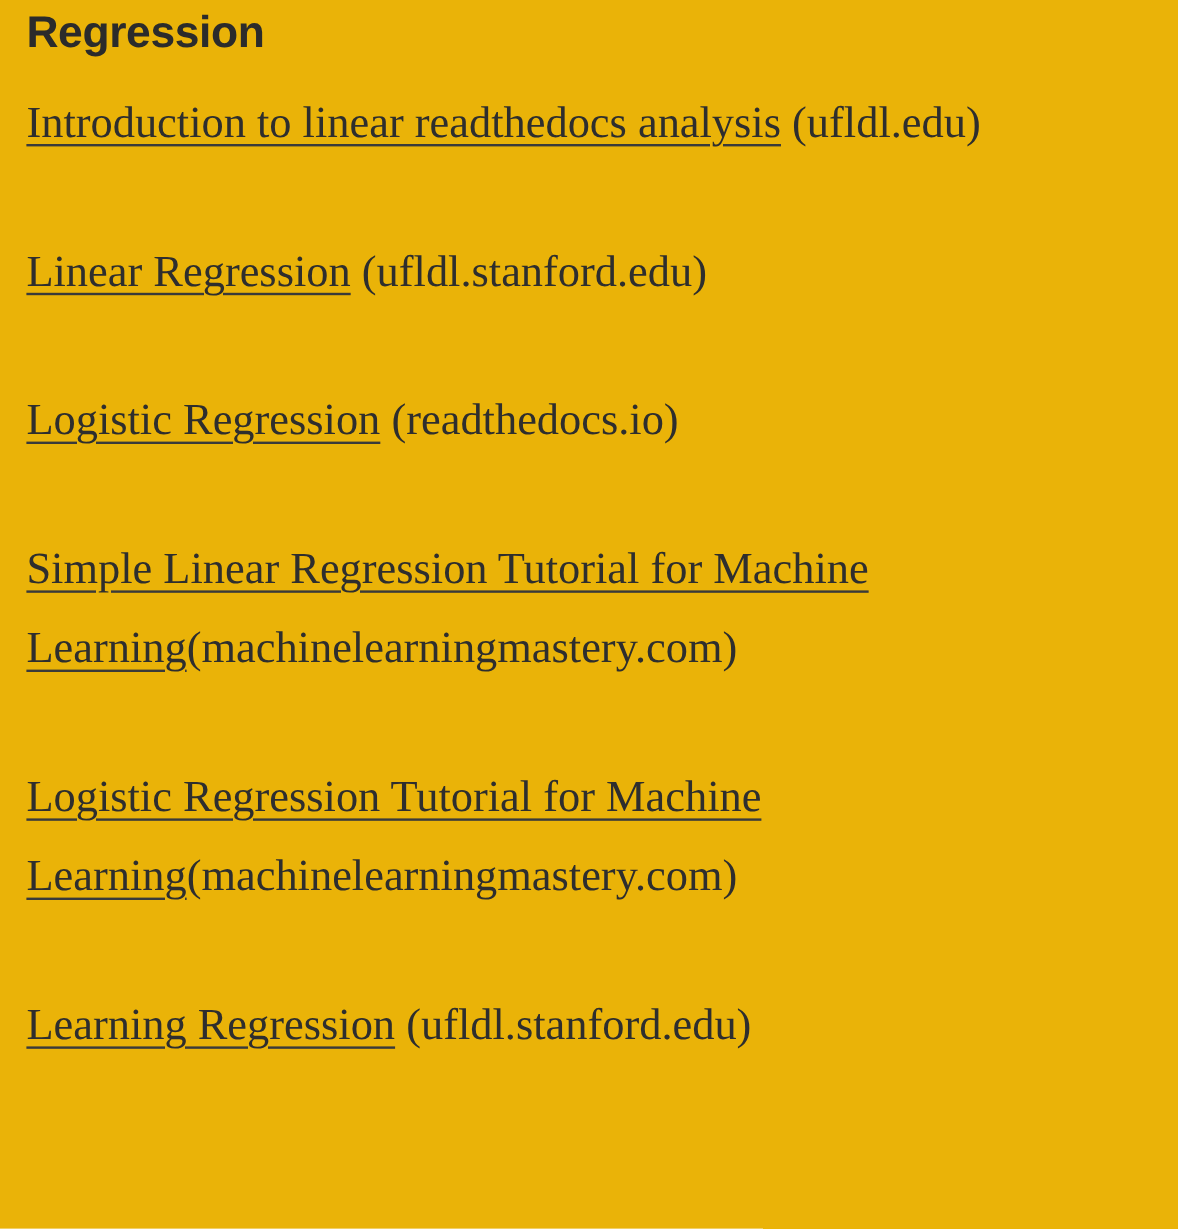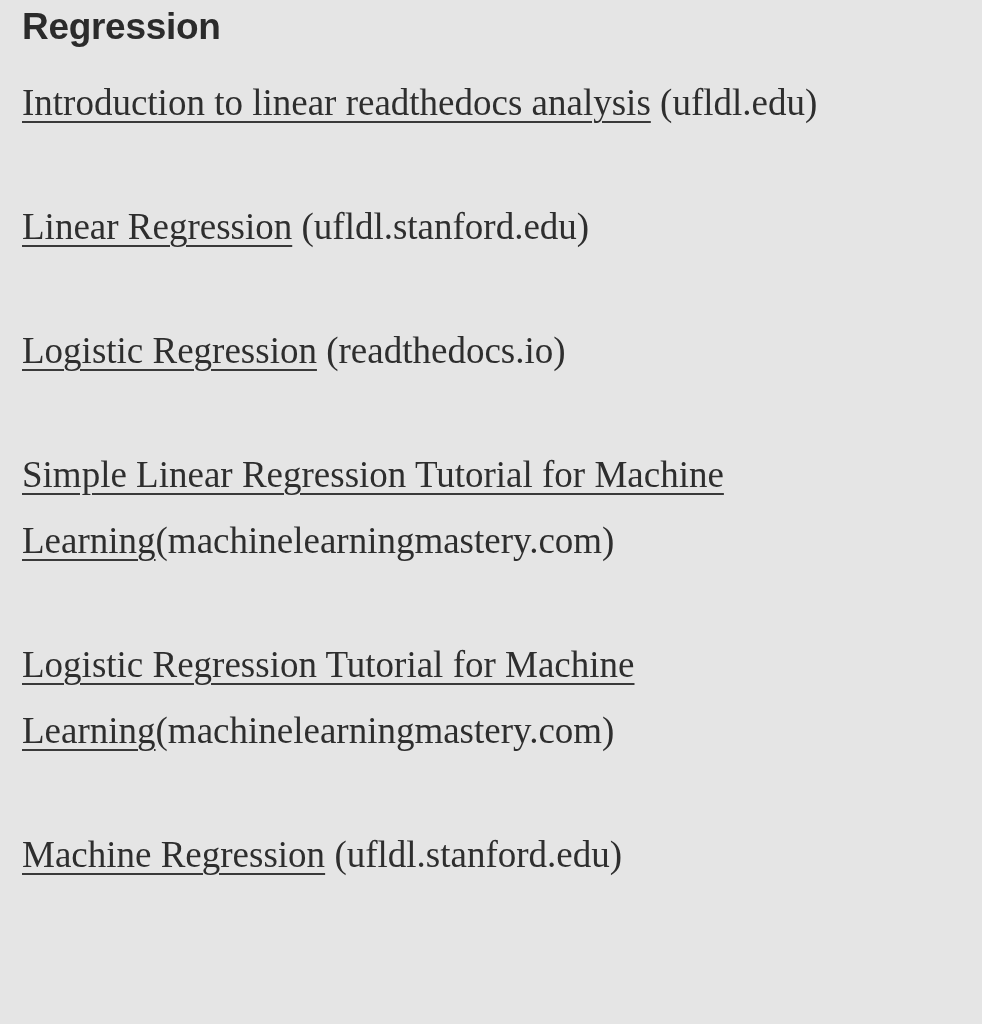--- a/index.html
+++ b/index.html
@@ -13,21 +13,21 @@
     height: 1024px;
     overflow: hidden;
     font-family: "Liberation Serif", "DejaVu Serif", serif;
     -webkit-font-smoothing: antialiased;
   }
 
   .page {
     position: relative;
     width: 982px;
     height: 1024px;
-    background: #e5e5e5;
+    background: #eab308;
     box-sizing: border-box;
     padding: 0 18px 0 22px;
   }
 
   .section-title {
     font-family: "Liberation Sans", "DejaVu Sans", sans-serif;
     font-weight: bold;
     font-size: 37px;
     line-height: 44px;
     color: #2b2b2b;
@@ -98,17 +98,17 @@
 
     <li class="link-item">
       <a class="link-title" href="#">Simple Linear Regression Tutorial for Machine Learning</a><span class="link-source">(machinelearningmastery.com)</span>
     </li>
 
     <li class="link-item">
       <a class="link-title" href="#">Logistic Regression Tutorial for Machine Learning</a><span class="link-source">(machinelearningmastery.com)</span>
     </li>
 
     <li class="link-item">
-      <a class="link-title" href="#">Machine Regression</a><span class="link-source"> (ufldl.stanford.edu)</span>
+      <a class="link-title" href="#">Learning Regression</a><span class="link-source"> (ufldl.stanford.edu)</span>
     </li>
 
   </ul>
 </div>
 
 </body></html>

